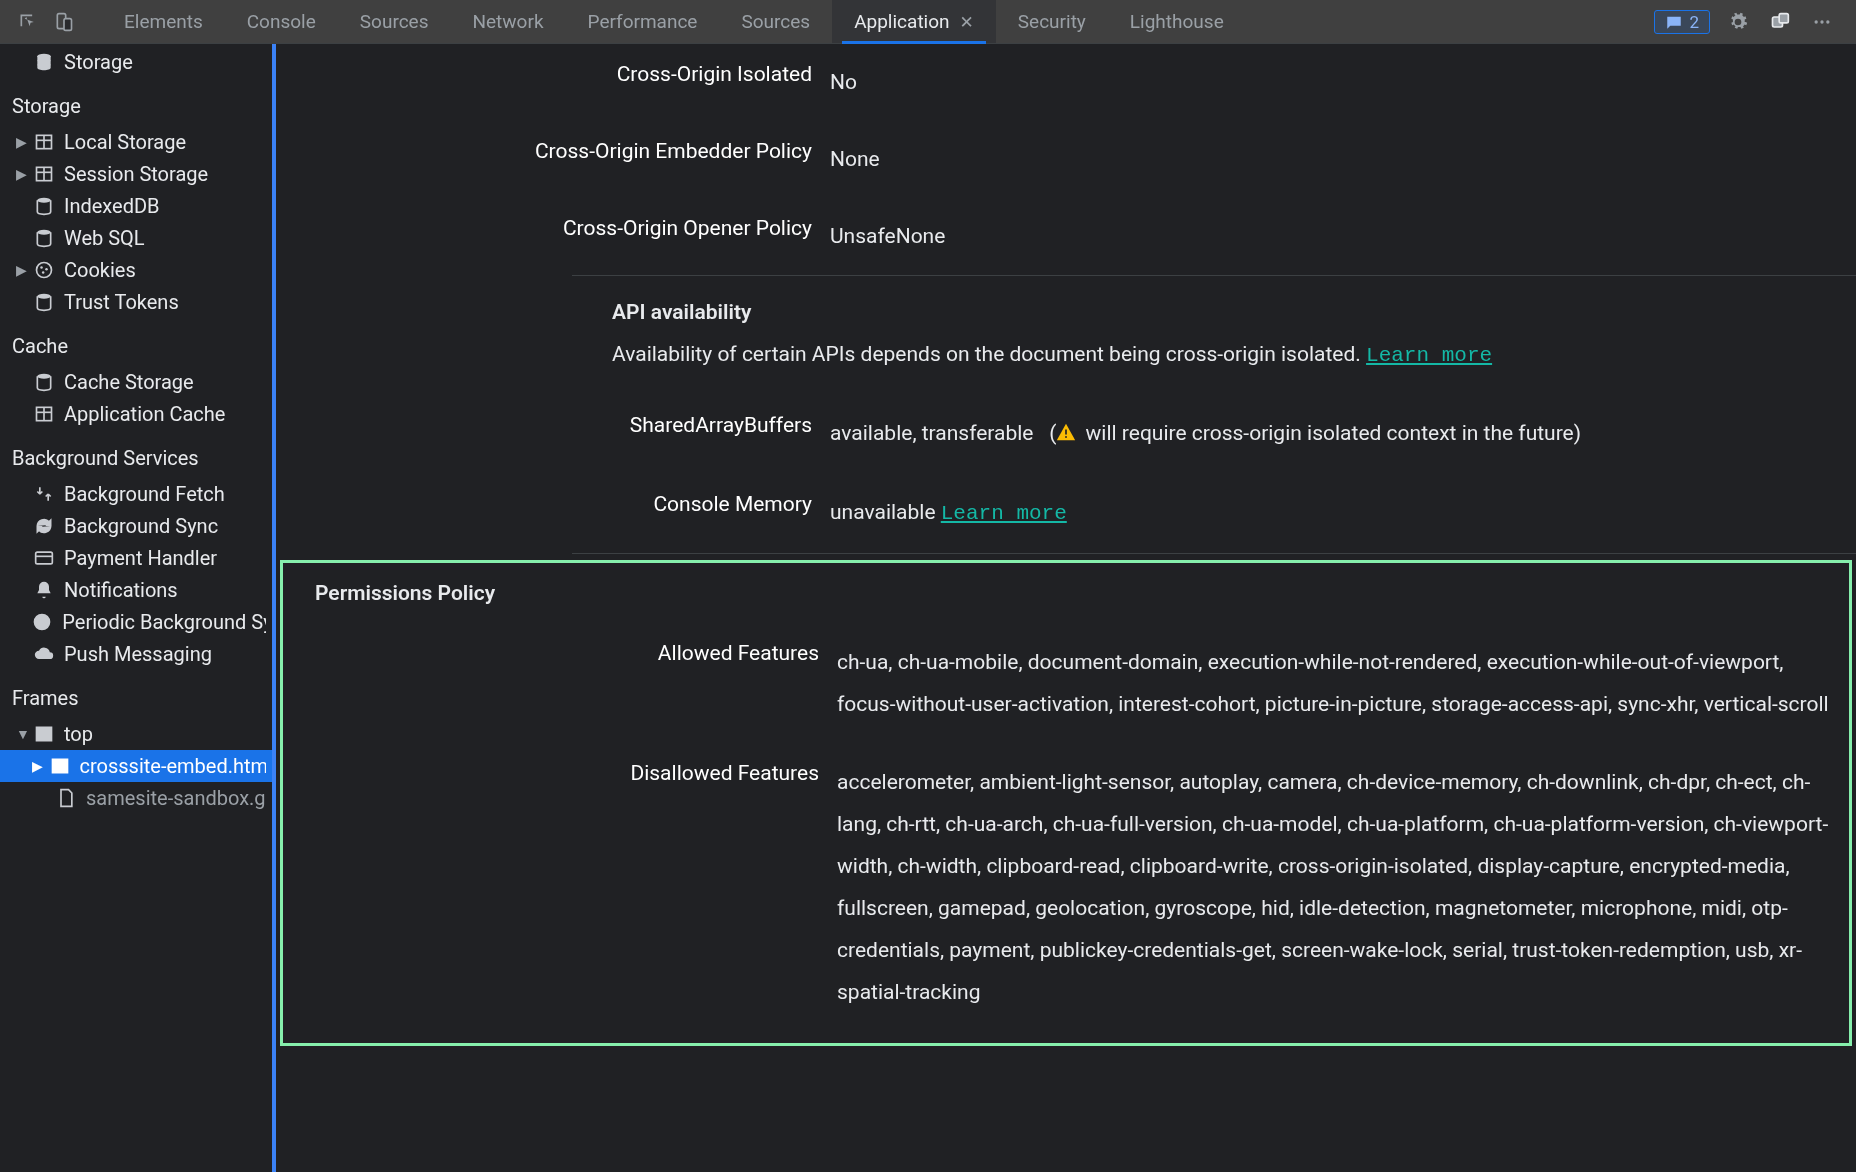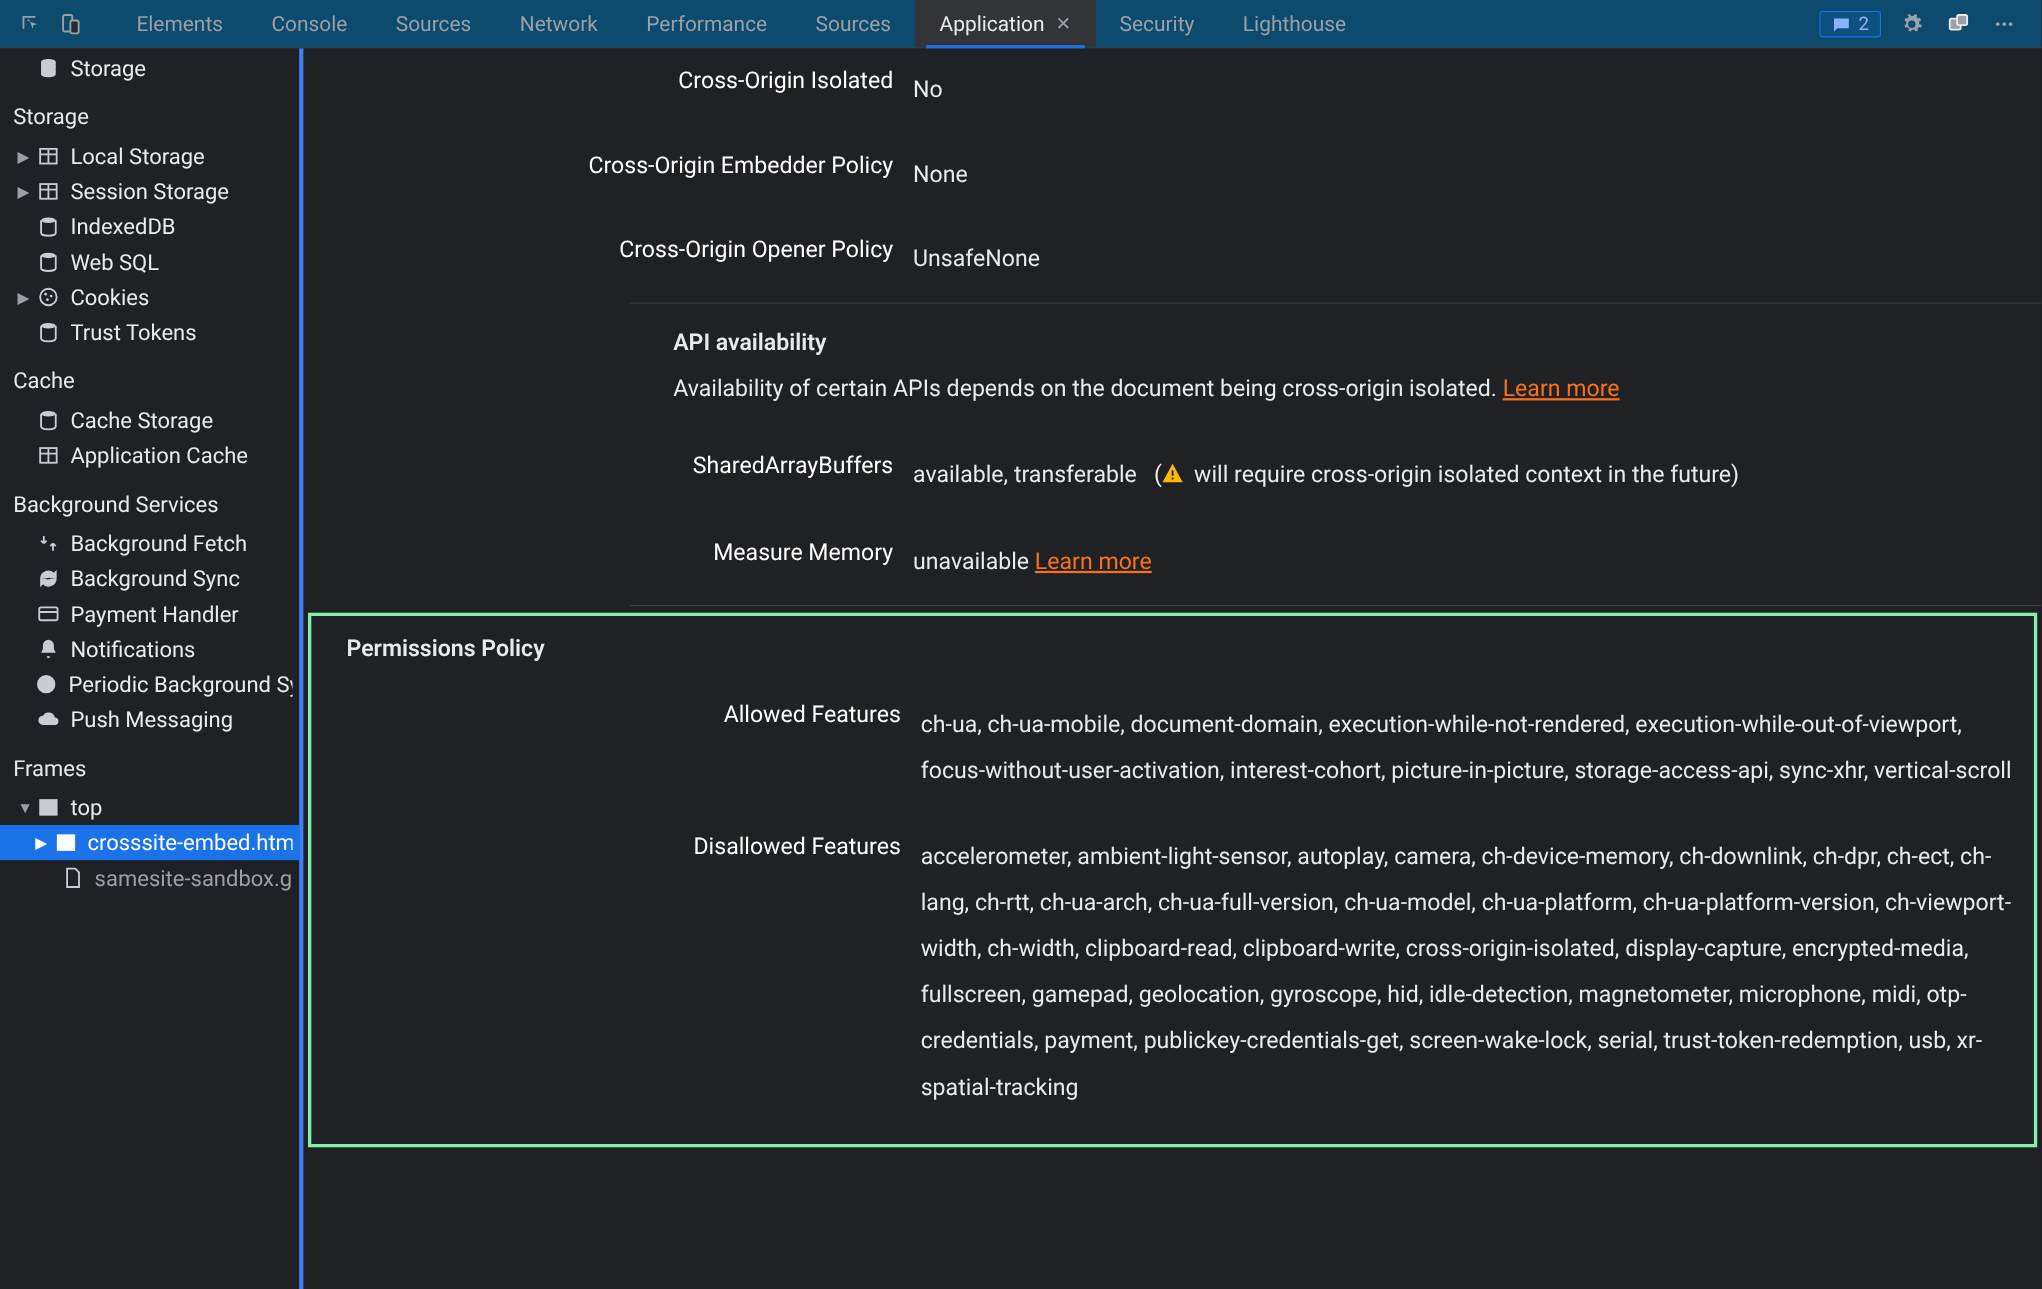--- a/index.html
+++ b/index.html
@@ -11,21 +11,21 @@
   height: 1172px;
   overflow: hidden;
   font-size: 18px;
 }
 
 
 .tabbar {
   display: flex;
   align-items: center;
   height: 44px;
-  background: #0c4a6e;
+  background: #404040;
   border-bottom: 1px solid #3c4043;
 }
 .tabbar-left-icons {
   display: flex;
   align-items: center;
   gap: 8px;
   padding: 0 14px;
 }
 .tb-icon {
   width: 28px;
@@ -158,23 +158,24 @@
 }
 .field-value {
   flex: 1;
   color: #e8eaed;
   line-height: 1.95;
 }
 .field-value .extra {
   color: #e8eaed;
 }
 .link {
-  color: #f97316;
+  color: #14b8a6;
   text-decoration: underline;
   cursor: pointer;
+  font-family: Liberation Mono, monospace;
 }
 .warn-icon {
   display: inline-block;
   vertical-align: -2px;
   margin-right: 4px;
 }
 .divider {
   border-top: 1px solid #3c4043;
   margin-left: 296px;
 }
@@ -510,21 +511,21 @@
       <div class="field-value">
         <span>available, transferable</span>
         &nbsp;&nbsp;(<span class="warn-icon"><svg width="20" height="20" viewBox="0 0 24 24">
               <path d="M12 2L1 22h22L12 2z" fill="#fbbc04"></path>
               <rect x="11" y="9" width="2" height="6" fill="#202124"></rect>
               <rect x="11" y="17" width="2" height="2" fill="#202124"></rect>
             </svg></span><span class="extra"> will require cross-origin isolated context in the future)</span>
       </div>
     </div>
     <div class="field-row">
-      <div class="field-label">Measure Memory</div>
+      <div class="field-label">Console Memory</div>
       <div class="field-value">
         <span>unavailable </span><span class="link">Learn more</span>
       </div>
     </div>
 
     <div class="divider" style="margin-left:296px"></div>
 
     <div class="highlight-box">
       <div class="hbox-inner">
         <div class="block-title" style="margin-left:-22px; padding-left:22px;">Permissions Policy</div>

